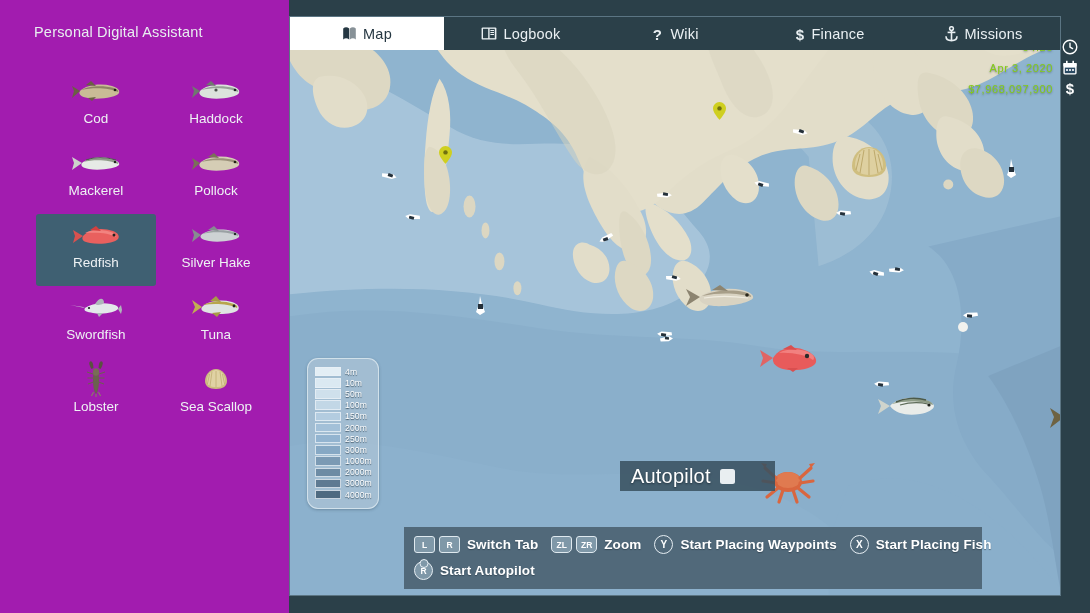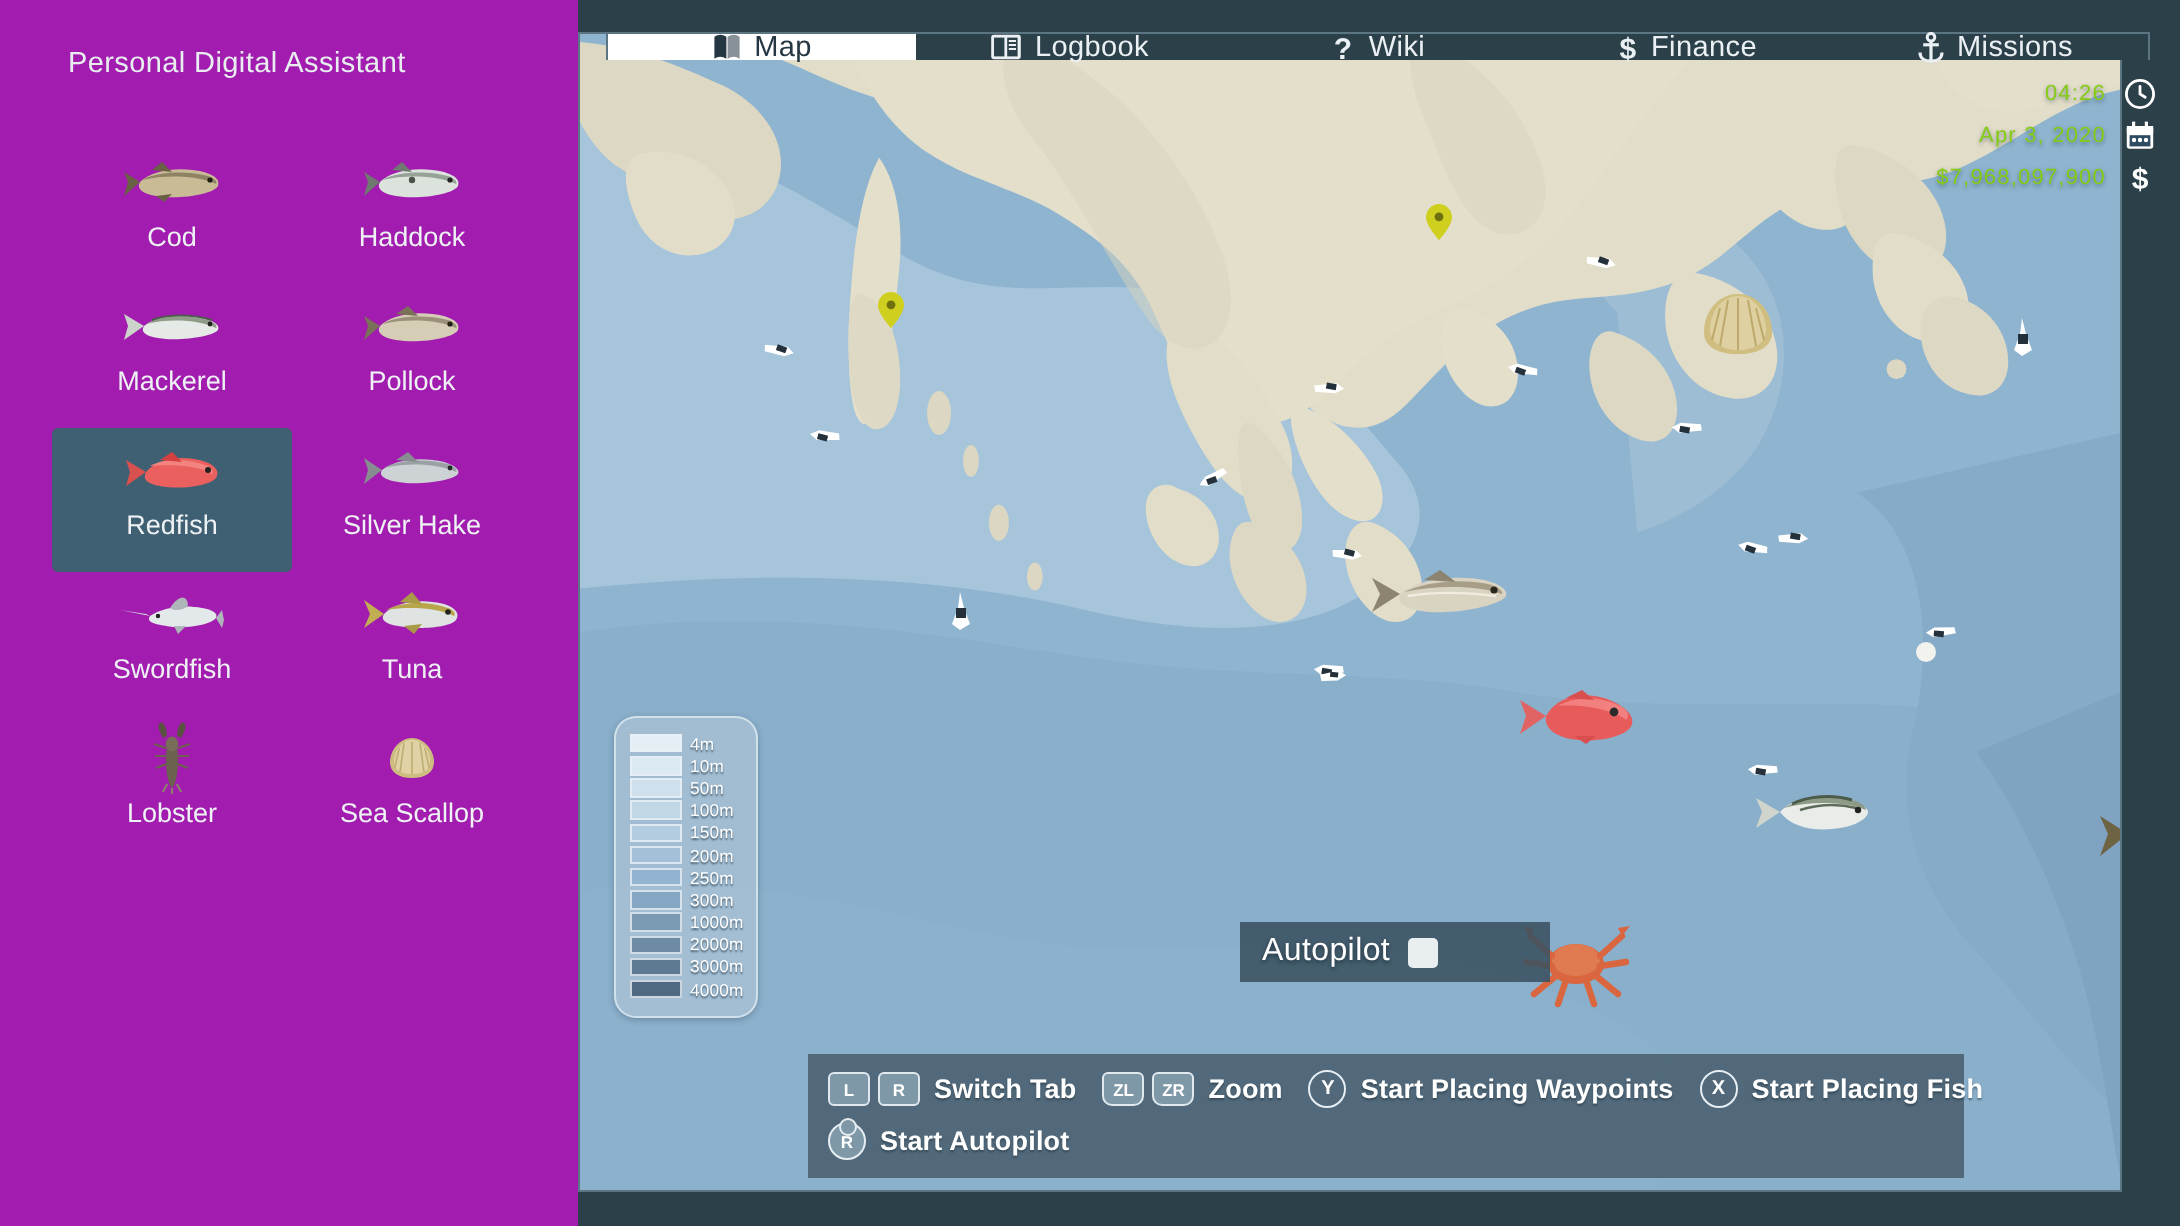--- a/index.html
+++ b/index.html
@@ -11,44 +11,44 @@
   }
   #app { position: relative; width: 1090px; height: 613px; background: #2b4049; }
 
   
   #sidebar { position: absolute; left: 0; top: 0; width: 289px; height: 613px; background: #a21caf; }
   #pda-title {
     position: absolute; left: 34px; top: 24px;
     font-size: 14.5px; color: #e8eef0; letter-spacing: .2px; white-space: nowrap;
   }
   #fish-grid {
-    position: absolute; left: 26px; top: 70px; width: 240px;
+    position: absolute; left: 36px; top: 70px; width: 240px;
     display: grid; grid-template-columns: 1fr 1fr; row-gap: 0px; column-gap: 0px;
   }
   .fish-cell {
     height: 72px; display: flex; flex-direction: column;
     align-items: center; justify-content: flex-start; padding-top: 6px;
     border-radius: 3px; cursor: pointer;
   }
   .fish-cell.selected { background: #3f6072; }
   .fish-cell .fi { height: 30px; display: flex; align-items: center; justify-content: center; }
   .fish-cell .fl { margin-top: 5px; font-size: 13.5px; color: #eef2f4; white-space: nowrap; }
 
   
   #map-panel {
     position: absolute; left: 289px; top: 16px; width: 772px; height: 580px;
     border: 1px solid #5b7583; overflow: hidden; background: #9cc0d8;
   }
   #map-canvas { position: absolute; inset: 0; }
 
   
   #tabbar {
-    position: absolute; left: 289px; top: 16px; width: 772px; height: 14px;
+    position: absolute; left: 289px; top: 16px; width: 772px; height: 34px;
     background: #2b4049; display: flex; align-items: stretch; z-index: 12;
-    border-left: 1px solid #5b7583; border-right: 1px solid #5b7583; border-top: 1px solid #5b7583; margin-left: 14px;
+    border-left: 1px solid #5b7583; border-right: 1px solid #5b7583; border-top: 1px solid #5b7583;
   }
   .tab {
     flex: 1 1 0; display: flex; align-items: center; justify-content: center;
     gap: 6px; font-size: 14.5px; color: #eaf0f3; cursor: pointer; letter-spacing: .2px;
   }
   .tab .tlabel { white-space: nowrap; }
   .tab.active { background: #ffffff; color: #253742; }
   .tab svg { display: block; }
 
   
@@ -71,21 +71,21 @@
   .dl-swatch { width: 26px; height: 9.5px; border: 1px solid rgba(232,240,246,.8); }
   .dl-label { font-size: 8.6px; color: #ffffff; text-shadow: 0 1px 1px rgba(35,55,70,.75); letter-spacing: .1px; }
 
   
   #autopilot-box {
     position: absolute; left: 330px; top: 444px; z-index: 11;
     width: 155px; height: 30px; background: rgba(58,82,97,.88);
     display: flex; align-items: center; padding: 0 11px; gap: 9px;
     cursor: pointer;
   }
-  #autopilot-label { font-size: 16px; color: #ffffff; text-shadow: 0 1px 2px rgba(25,40,52,.8); letter-spacing: .2px; }
+  #autopilot-label { font-size: 20px; color: #ffffff; text-shadow: 0 1px 2px rgba(25,40,52,.8); letter-spacing: .2px; }
   #autopilot-check { width: 15px; height: 15px; background: #e9eef1; border-radius: 2.5px; }
 
   
   #hintbar {
     position: absolute; left: 114px; top: 510px; width: 578px; z-index: 11;
     background: rgba(74,98,113,.9); padding: 8px 10px 9px 10px;
   }
   .hint-line { display: flex; align-items: center; flex-wrap: nowrap; }
   .hint-line + .hint-line { margin-top: 7px; }
   .hint-item { display: flex; align-items: center; margin-right: 13px; }

